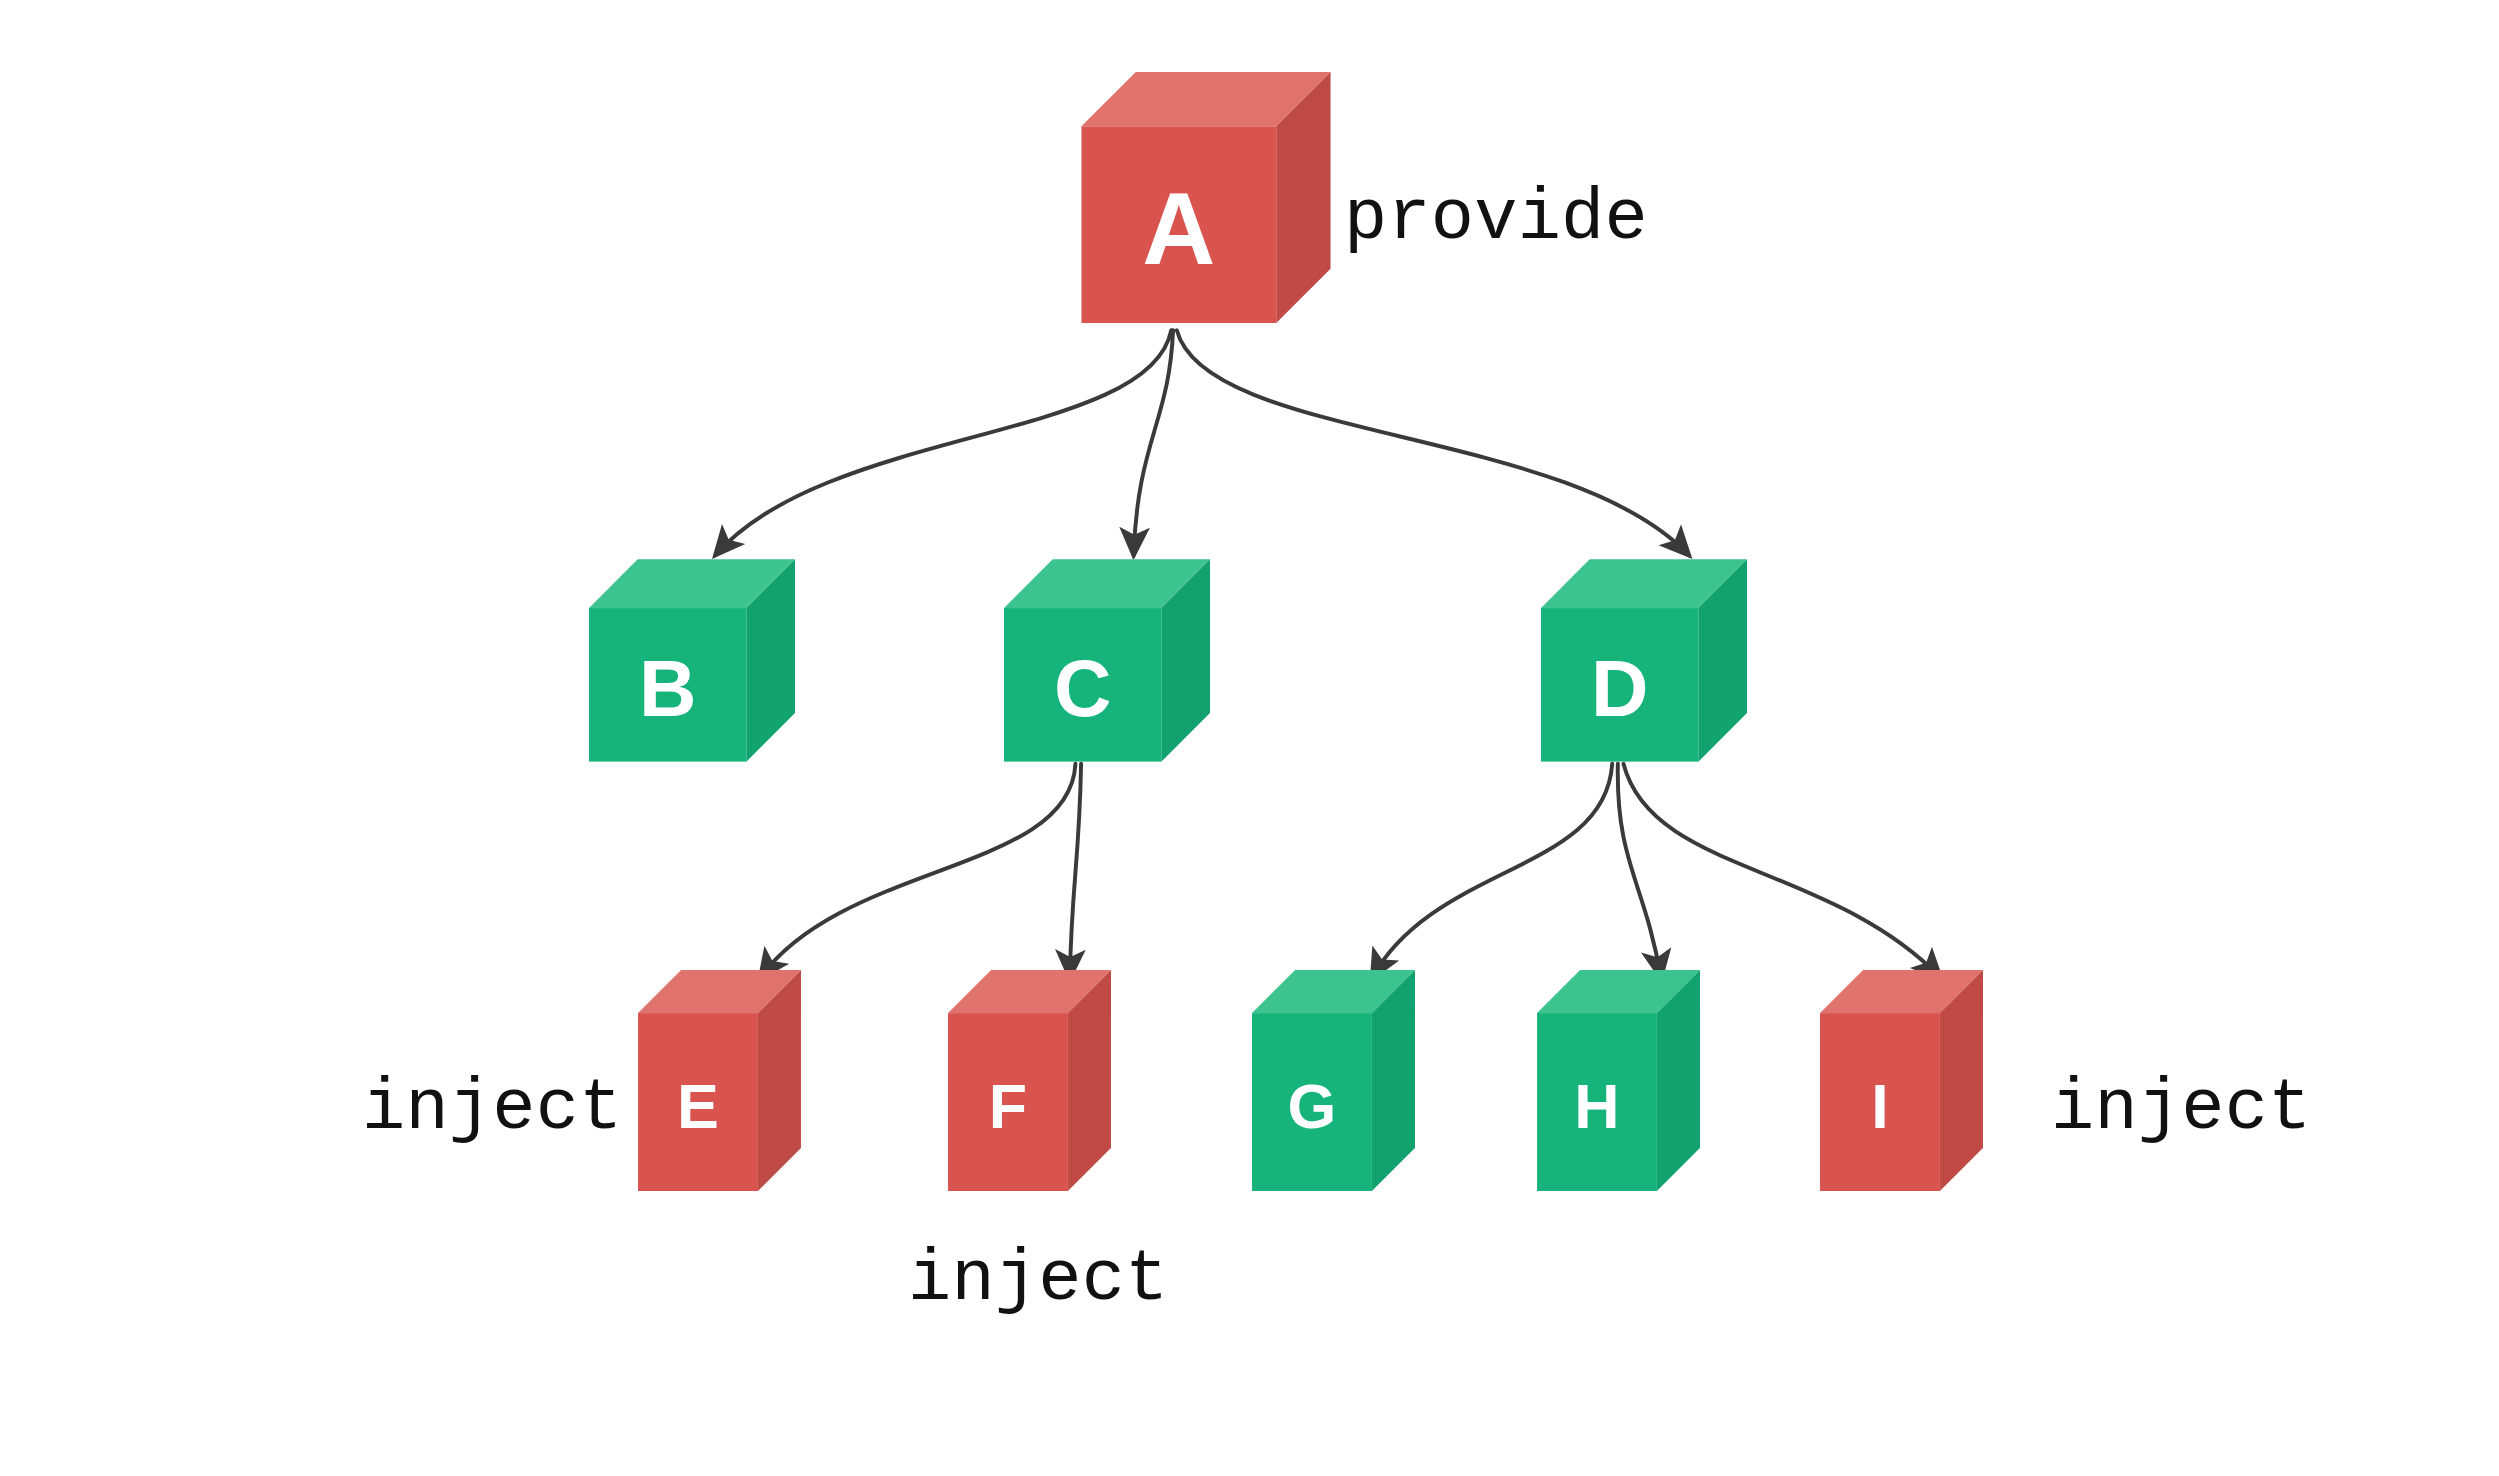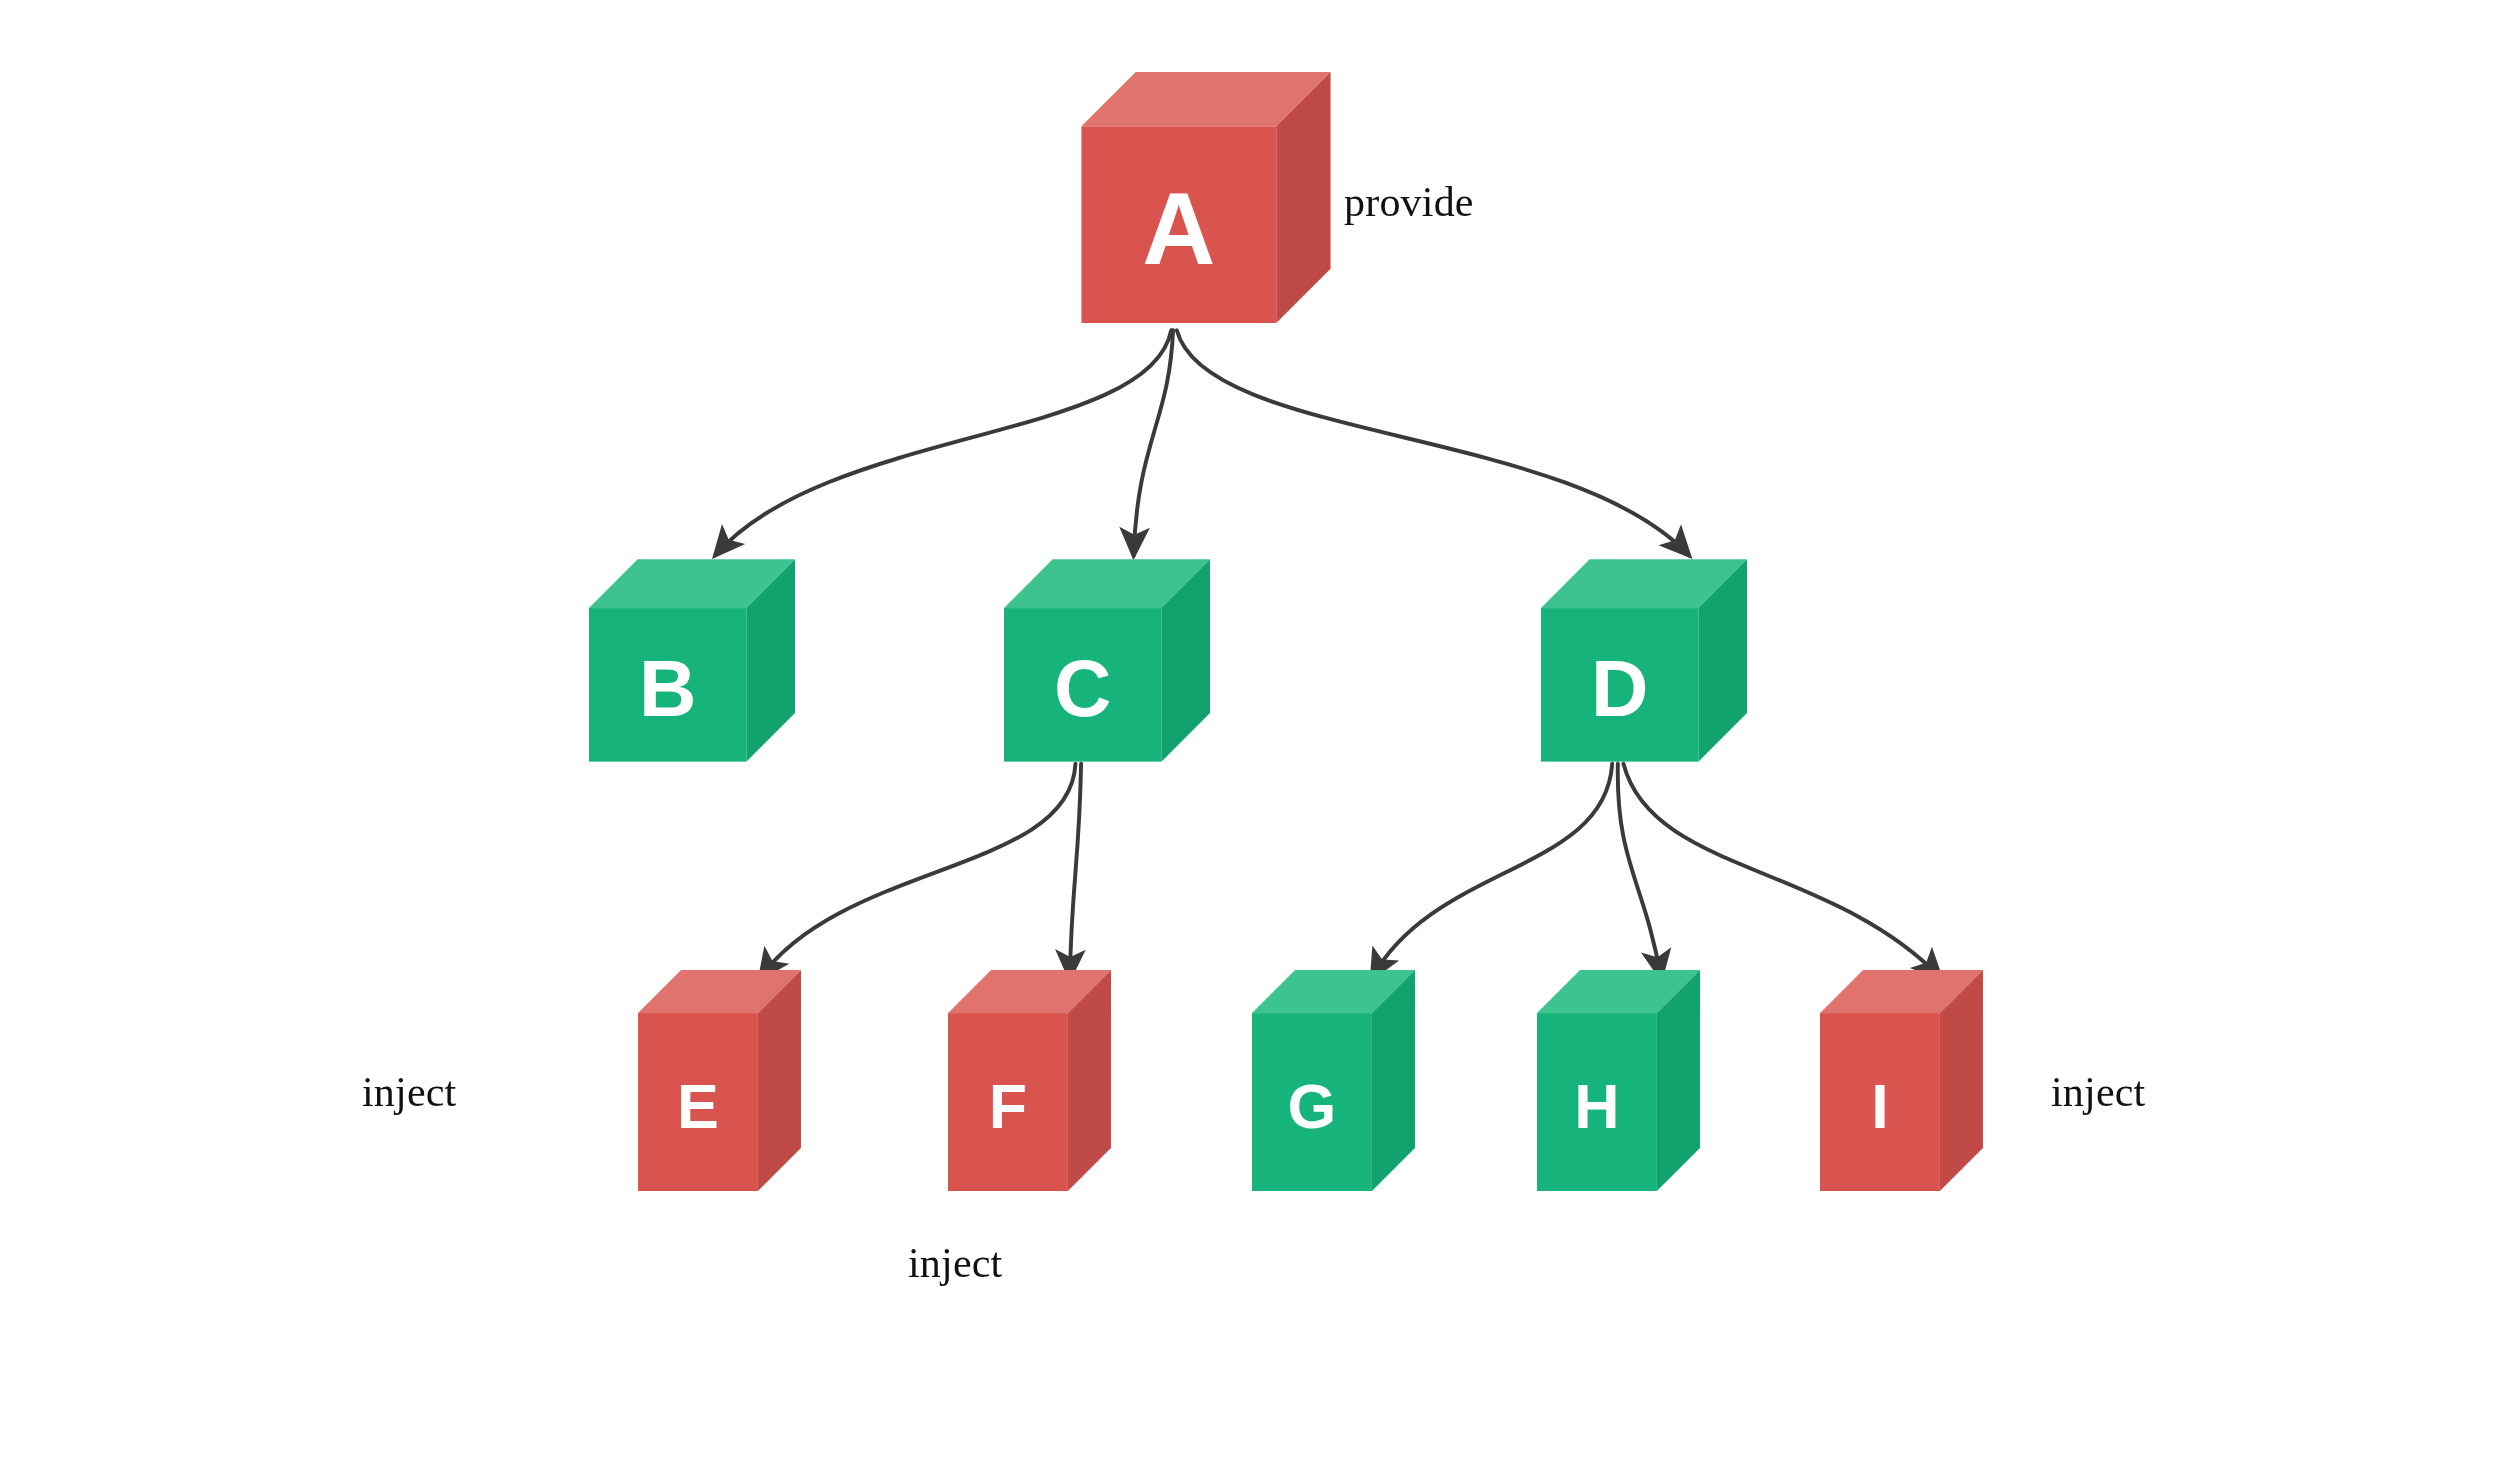--- a/index.html
+++ b/index.html
@@ -36,23 +36,23 @@
   }
   .cube-letter {
     font-family: "Liberation Sans", sans-serif;
     font-weight: 700;
     fill: #ffffff;
     text-anchor: middle;
     dominant-baseline: central;
   }
   .label {
     position: absolute;
-    font-family: Liberation Serif, serif;
+    font-family: Liberation Mono, monospace;
     font-weight: 400;
-    font-size: 42px;
+    font-size: 72px;
     color: #111111;
     white-space: nowrap;
     letter-spacing: 0.2px;
   }
 </style>
 </head>
 <body>
 
 <div id="stage">
 

